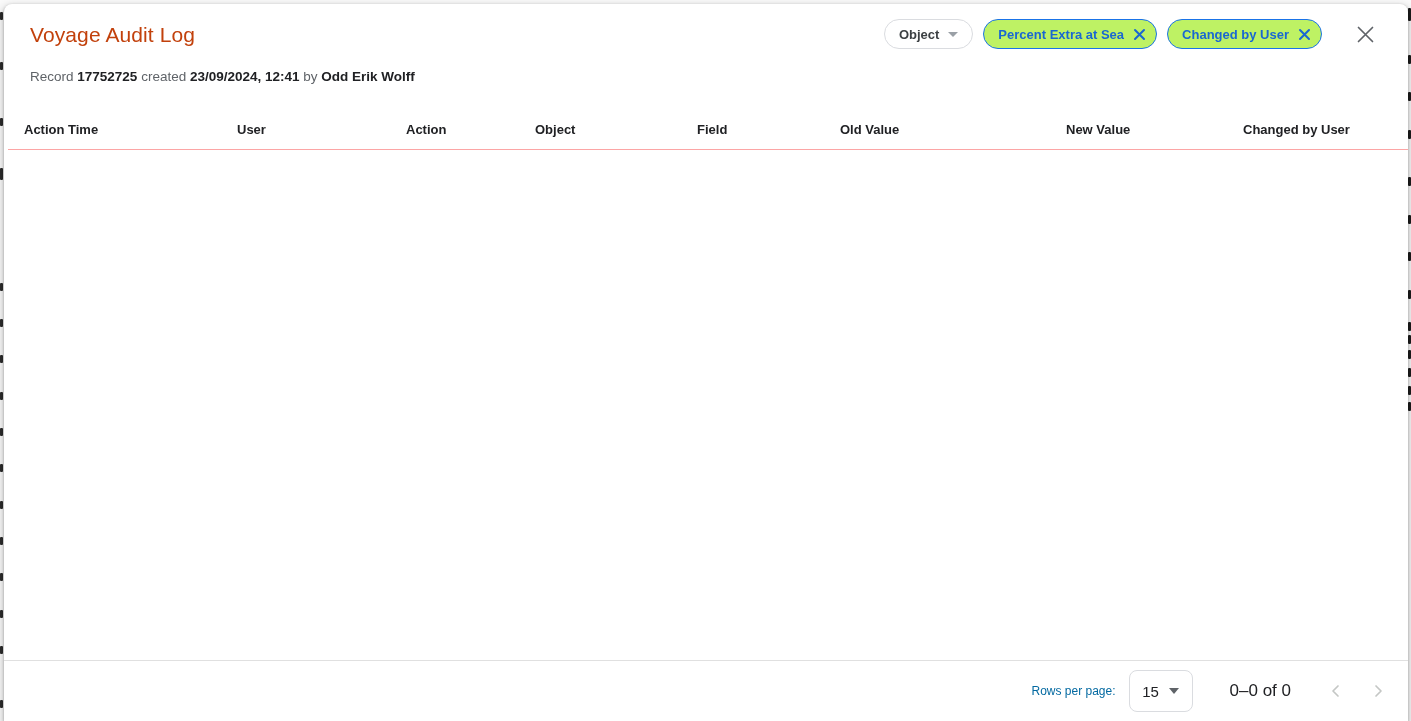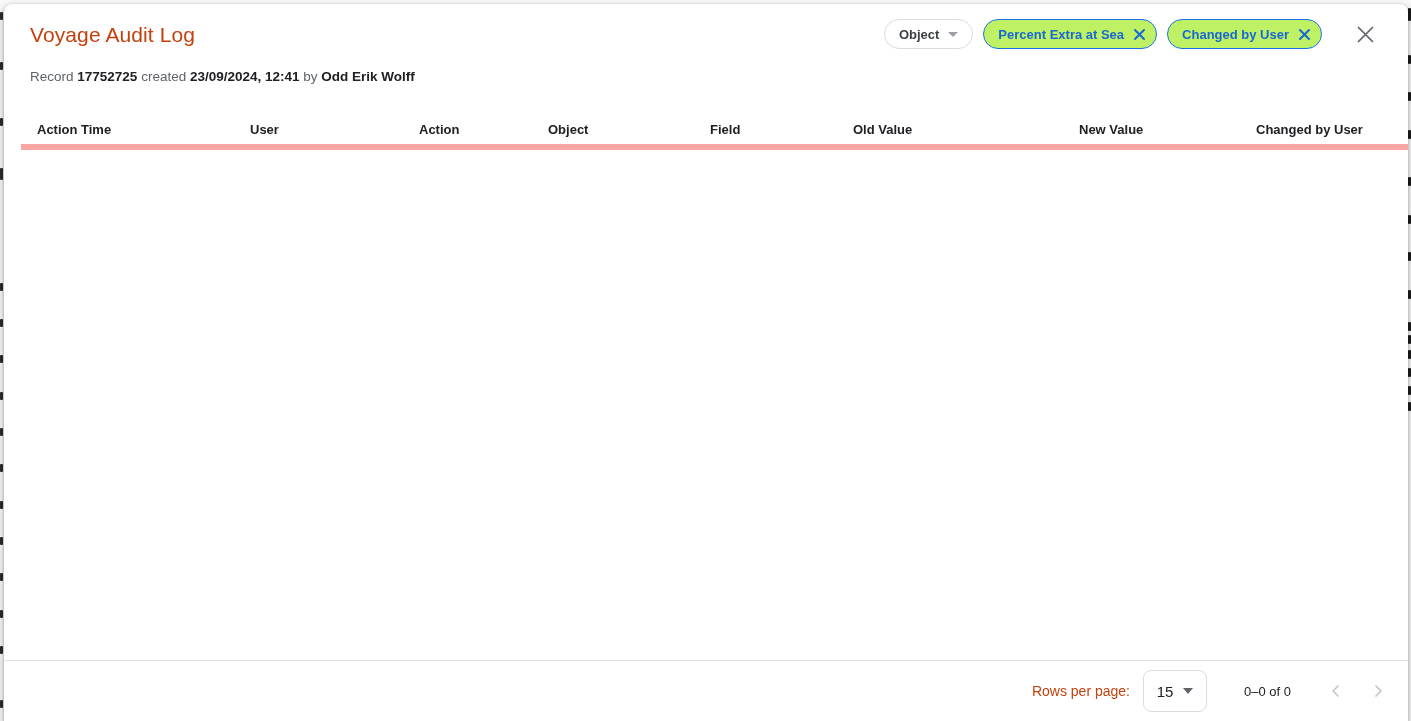--- a/index.html
+++ b/index.html
@@ -61,22 +61,22 @@
   }
   .chip .chip-x { margin-left: 8px; display: inline-flex; }
 
   .close-btn {
     margin-left: 20px; width: 26px; height: 26px;
     display: inline-flex; align-items: center; justify-content: center;
     background: none; border: none; cursor: pointer;
   }
 
   
-  .thead { position: absolute; left: 17px; right: 0; top: 106px; height: 40px;
-           border-bottom: 6px solid #fca5a5; }
+  .thead { position: absolute; left: 4px; right: 0; top: 106px; height: 40px;
+           border-bottom: 1px solid #fca5a5; }
   .th {
     position: absolute; top: 12px; font-size: 13px; font-weight: 700;
     color: #202124; white-space: nowrap;
   }
   .th.c0 { left: 16px; }
   .th.c1 { left: 229px; }
   .th.c2 { left: 398px; }
   .th.c3 { left: 527px; }
   .th.c4 { left: 689px; }
   .th.c5 { left: 832px; }
@@ -85,33 +85,33 @@
 
   .tbody { position: absolute; left: 0; right: 0; top: 147px; bottom: 65px; }
 
   
   .tfoot {
     position: absolute; left: 0; right: 0; bottom: 0; top: 656px;
     border-top: 1px solid #e0e0e0;
     display: flex; align-items: center; justify-content: flex-end;
     padding-right: 18px;
   }
-  .rpp-label { font-size: 14px; color: #c2410c; }
+  .rpp-label { font-size: 12px; color: #0369a1; }
   .rpp-select {
     margin-left: 13px; width: 64px; height: 42px;
     border: 1px solid #dadce0; border-radius: 8px; background: #fff;
     display: inline-flex; align-items: center; justify-content: center;
     gap: 10px; cursor: pointer; font-size: 15px; color: #202124;
   }
   .rpp-select .caret {
     width: 0; height: 0;
     border-left: 5.5px solid transparent; border-right: 5.5px solid transparent;
     border-top: 6px solid #5f6368;
   }
-  .range-label { margin-left: 37px; font-size: 13px; color: #202124; }
+  .range-label { margin-left: 37px; font-size: 17px; color: #202124; }
   .pager-btn {
     background: none; border: none; width: 24px; height: 24px;
     display: inline-flex; align-items: center; justify-content: center;
     cursor: default;
   }
   .pager-btn.prev { margin-left: 33px; }
   .pager-btn.next { margin-left: 18px; }
 </style>
 </head>
 <body>

